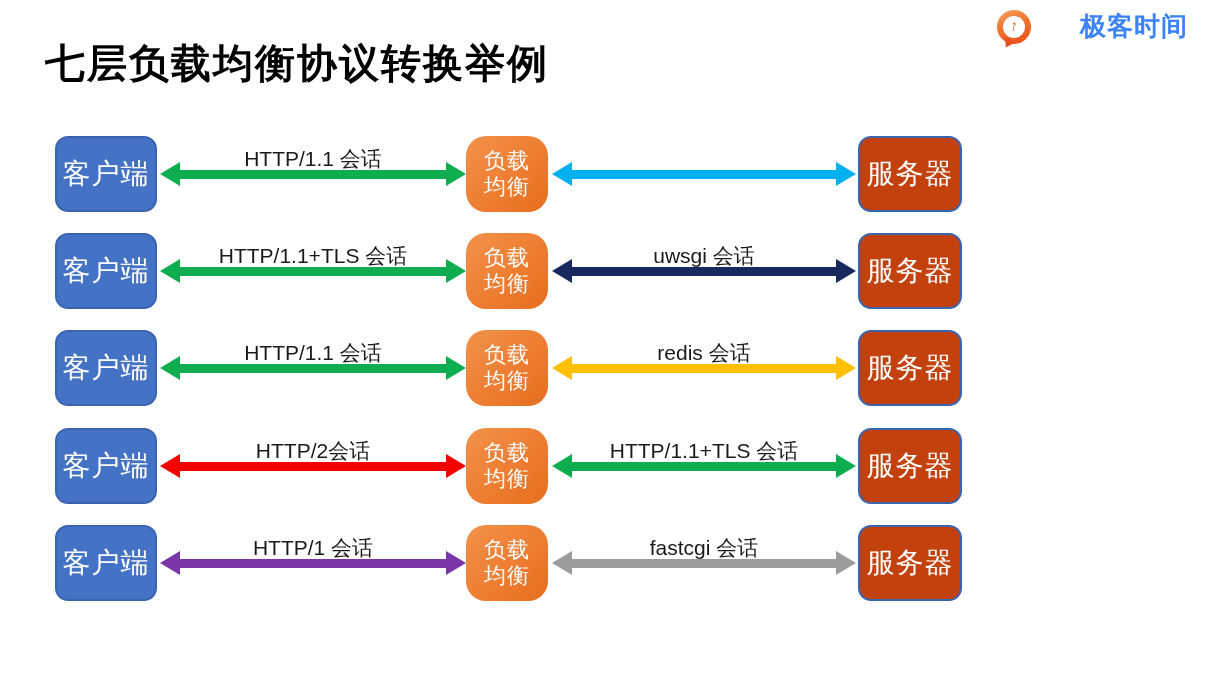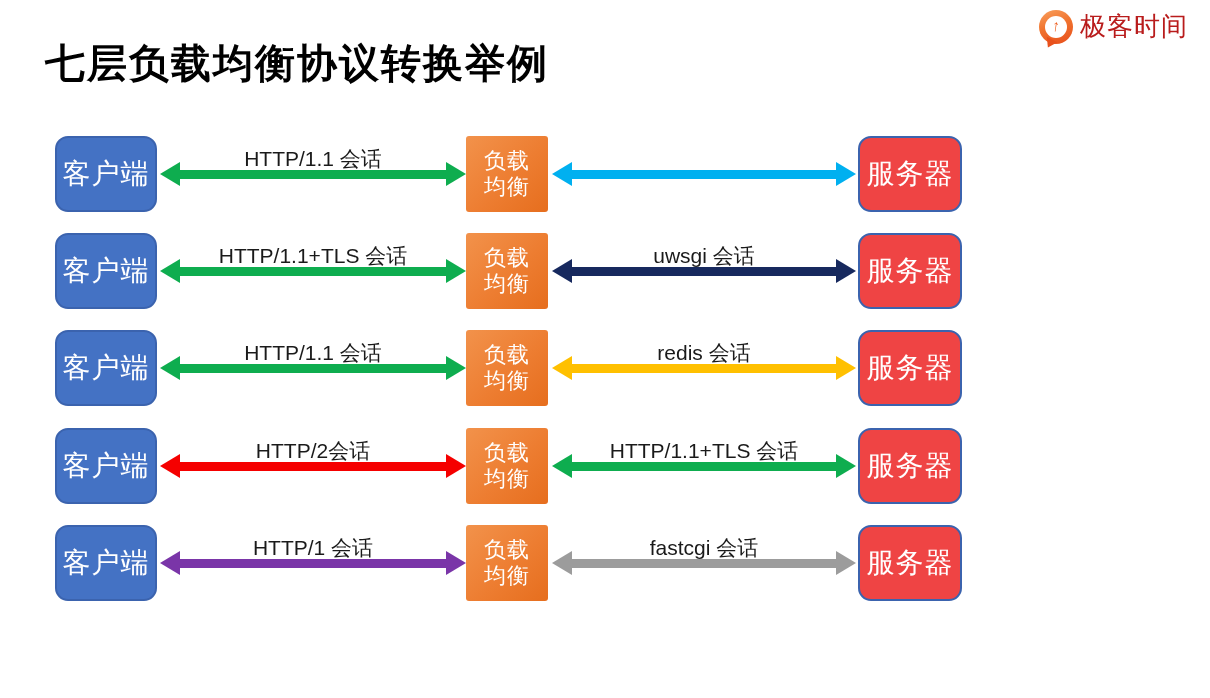--- a/index.html
+++ b/index.html
@@ -29,43 +29,43 @@
   }
   .logo-icon-inner {
     position:absolute; left:6px; top:6px; width:22px; height:22px;
     border-radius:50%; background:#ffffff;
     display:flex; align-items:center; justify-content:center;
   }
   .logo-icon-arrow {
     color:#EE6021; font-size:16px; font-weight:700; line-height:1;
     transform:translateY(-1px) rotate(8deg);
   }
-  .logo-text { font-size:26px; font-weight:400; color:#b91c1c; letter-spacing:1px; }
+  .logo-text { font-size:26px; font-weight:700; color:#3b82f6; letter-spacing:1px;margin-left:42px; }
   
   .diagram { position:absolute; left:0; top:0; width:1210px; height:698px; }
   .row { position:absolute; left:0; width:1210px; height:76px; }
   .row-1 { top:136px; } .row-2 { top:233px; } .row-3 { top:330px; }
   .row-4 { top:428px; } .row-5 { top:525px; }
   .node {
     position:absolute; top:0; height:76px;
     display:flex; align-items:center; justify-content:center;
     color:#ffffff; font-size:28px; letter-spacing:1px; text-align:center;
   }
   .node-client {
     left:55px; width:102px;
     background:#4472C4; border:2px solid #3B63AE; border-radius:13px;
   }
   .node-lb {
     left:466px; width:82px;
     background:linear-gradient(135deg,#F2924B 0%,#ED7D31 55%,#E66E1E 100%);
-    border-radius:3px; font-size:22px; line-height:1.2;
+    border-radius:20px; font-size:22px; line-height:1.2;
   }
   .node-server {
     left:858px; width:104px;
-    background:#ef4444; border:2px solid #3B63AE; border-radius:13px;
+    background:#c2410c; border:2px solid #3B63AE; border-radius:13px;
   }
   
   .arrow { position:absolute; top:26px; height:24px; display:flex; align-items:center; }
   .arrow-left  { left:160px; width:306px; }
   .arrow-right { left:552px; width:304px; }
   .head { width:0; height:0; }
   .head-l { border-top:12px solid transparent; border-bottom:12px solid transparent; border-right:20px solid currentColor; }
   .head-r { border-top:12px solid transparent; border-bottom:12px solid transparent; border-left:20px solid currentColor; }
   .shaft { flex:1; height:9px; background:currentColor; }
   

